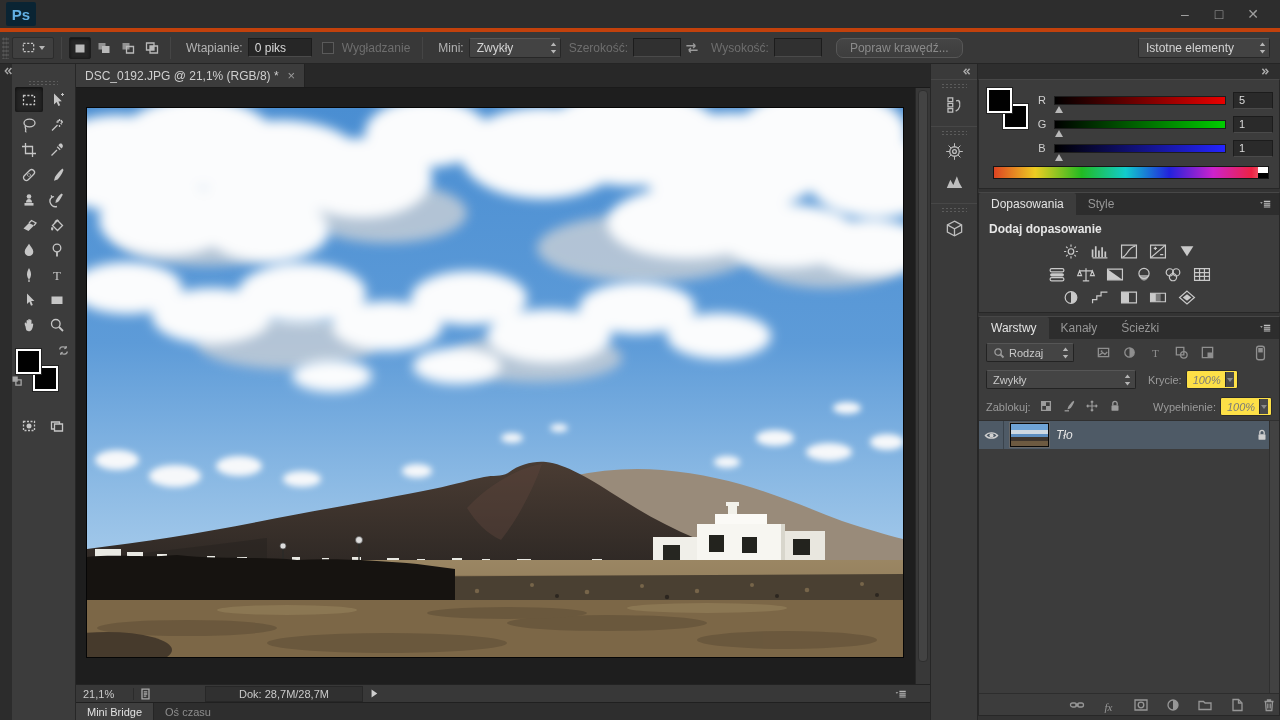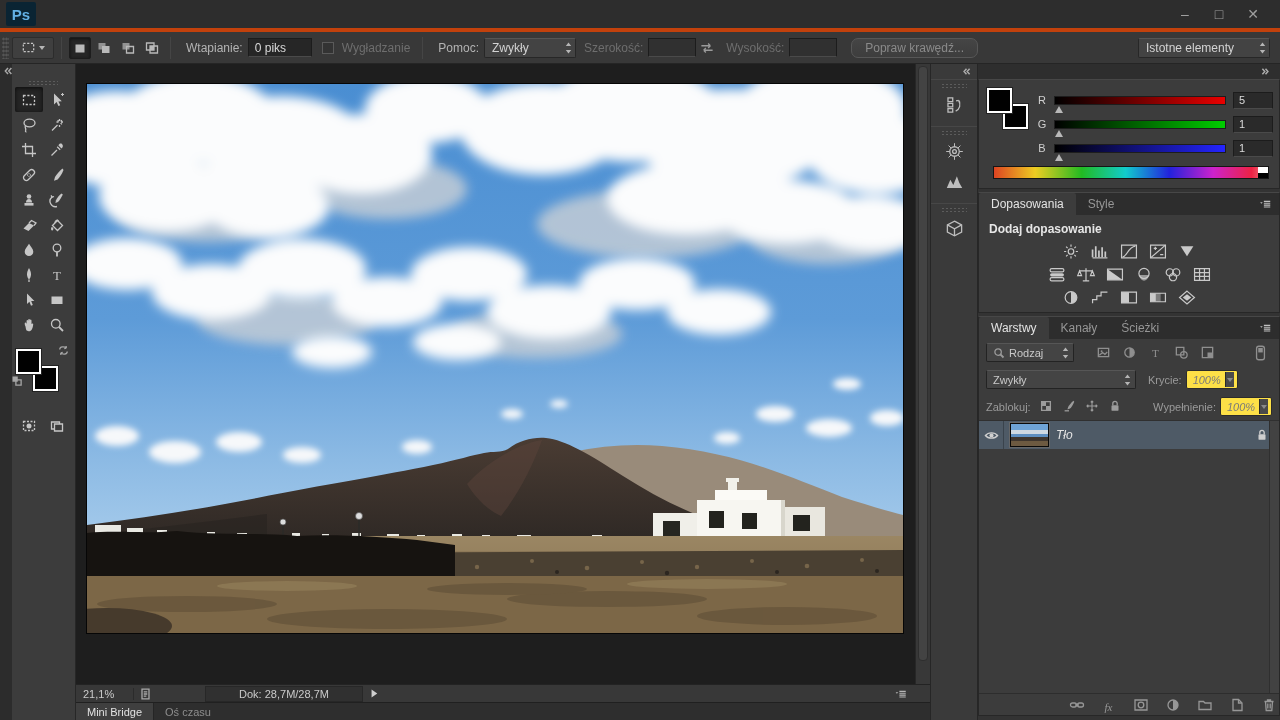--- a/index.html
+++ b/index.html
@@ -233,21 +233,21 @@
             </svg>
           </span>
         </div>
       </div>
     <div class="sep"></div>
     <span class="olabel">Wtapianie:</span>
     <div class="ofield">0 piks</div>
     <div class="checkbox"></div>
     <span class="olabel disabled">Wygładzanie</span>
     <div class="sep"></div>
-    <span class="olabel">Pomoc:</span>
+    <span class="olabel">Mini:</span>
     <div class="odropdown" style="width:92px">
       <span>Zwykły</span>
       <span class="spin icn">
           <svg viewBox="0 0 9 16" fill="currentColor">
             <path d="M4.5 2.5 L7.2 6 H1.8 Z M4.5 13.5 L1.8 10 H7.2 Z"></path>
           </svg>
         </span>
     </div>
     <span class="olabel disabled">Szerokość:</span>
     <div class="ofield empty" style="width:48px"></div>
@@ -427,20 +427,26 @@
           <div class="tool">
             <svg viewBox="0 0 16 16" fill="none" stroke="currentColor" stroke-width="1.3">
               <rect x="2.5" y="4" width="8" height="7"></rect>
               <rect x="5.5" y="6" width="8" height="7" fill="#3c3c3c"></rect>
             </svg>
           </div>
         </div>
     </div>
 
     <div class="docarea">
+      <div class="tabbar">
+        <div class="doctab">
+          <span>DSC_0192.JPG @ 21,1% (RGB/8) *</span>
+          <span class="x">×</span>
+        </div>
+      </div>
       <div class="canvasrow">
         <div class="photo">
           <svg viewBox="0 0 816 549" preserveAspectRatio="none">
             <defs>
               <linearGradient id="sky" x1="0" y1="0" x2="0" y2="1">
                 <stop offset="0" stop-color="#4a8ed2"></stop>
                   <stop offset="0.5" stop-color="#5d9bd8"></stop>
                 <stop offset="0.8" stop-color="#8cbae4"></stop>
                   <stop offset="1" stop-color="#a9cdec"></stop>
               </linearGradient>

